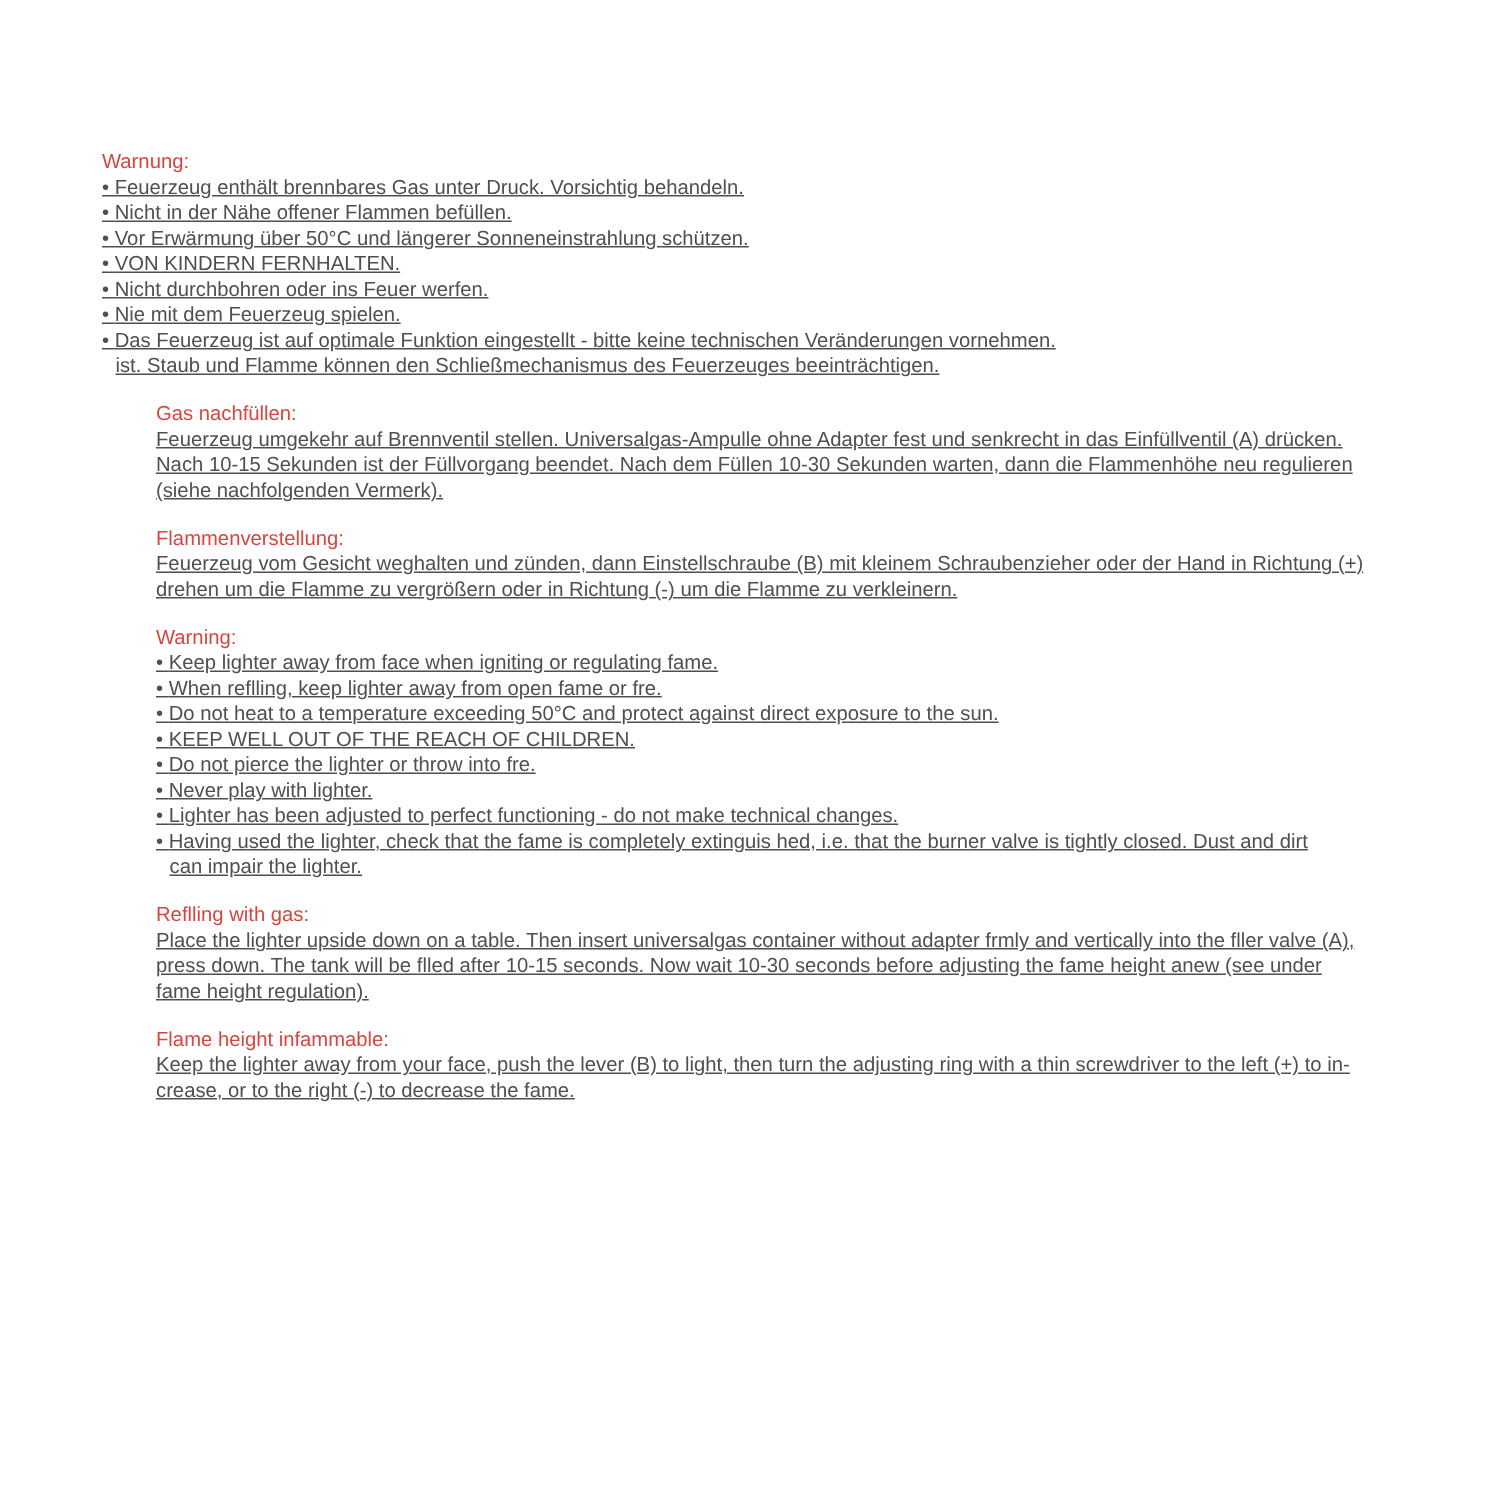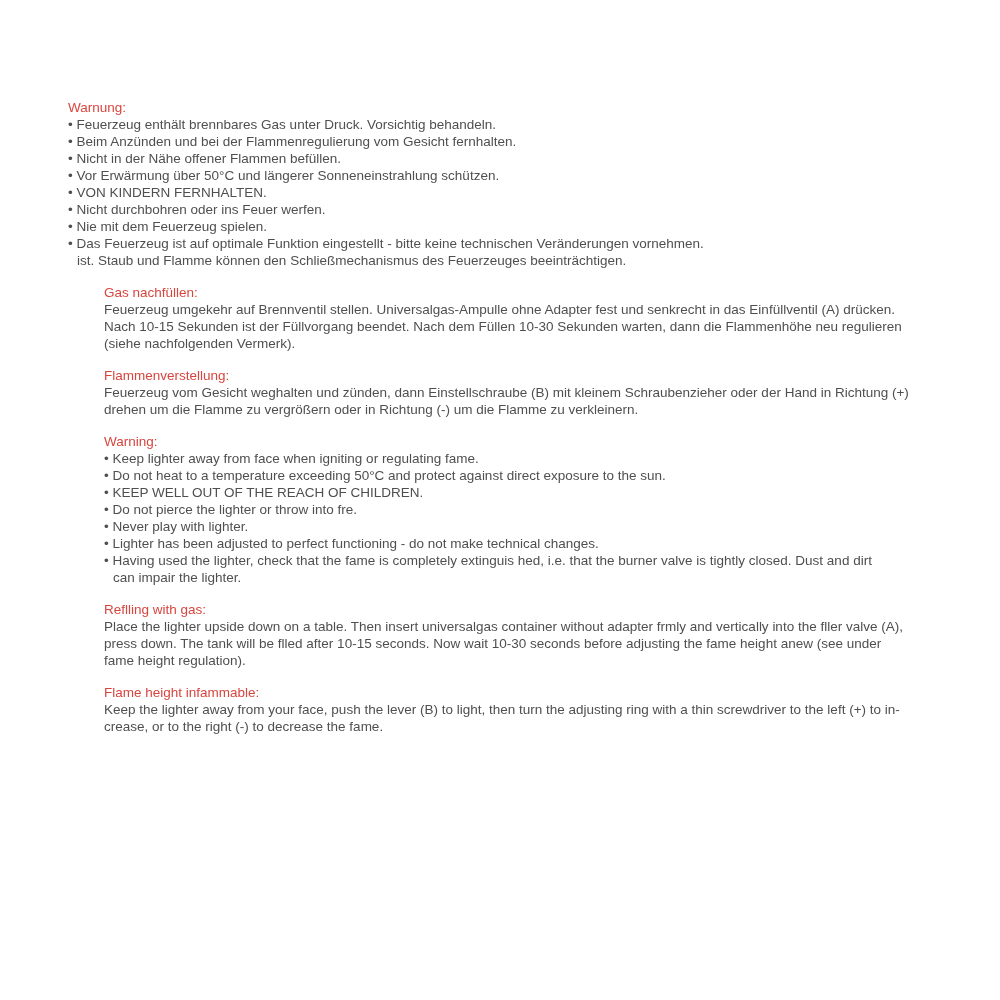--- a/index.html
+++ b/index.html
@@ -21,36 +21,36 @@
     color: var(--body-color, #4f4f4f);
   }
   .section { margin: 0; }
   .section + .section { margin-top: 15px; margin-left: 36px; }
   .heading {
     color: var(--heading-color, #d8453e);
     white-space: nowrap;
   }
   .line {
     white-space: nowrap;
+    text-decoration: underline;
   }
   .line.indent {
     padding-left: 9px;
   }
   .bullet {
     display: inline;
   }
 </style>
 </head>
 <body style="background: rgb(255, 255, 255);">
 
 <div class="document">
     <div class="section">
       <div class="heading">Warnung:</div>
       <div class="line"><span class="bullet">• </span>Feuerzeug enthält brennbares Gas unter Druck. Vorsichtig behandeln.</div>
-      <div class="line"><span class="bullet">• </span>Beim Anzünden und bei der Flammenregulierung vom Gesicht fernhalten.</div>
       <div class="line"><span class="bullet">• </span>Nicht in der Nähe offener Flammen befüllen.</div>
       <div class="line"><span class="bullet">• </span>Vor Erwärmung über 50°C und längerer Sonneneinstrahlung schützen.</div>
       <div class="line"><span class="bullet">• </span>VON KINDERN FERNHALTEN.</div>
       <div class="line"><span class="bullet">• </span>Nicht durchbohren oder ins Feuer werfen.</div>
       <div class="line"><span class="bullet">• </span>Nie mit dem Feuerzeug spielen.</div>
       <div class="line"><span class="bullet">• </span>Das Feuerzeug ist auf optimale Funktion eingestellt - bitte keine technischen Veränderungen vornehmen.</div>
       <div class="line indent">ist. Staub und Flamme können den Schließmechanismus des Feuerzeuges beeinträchtigen.</div>
     </div>
     <div class="section">
       <div class="heading">Gas nachfüllen:</div>
@@ -59,20 +59,21 @@
       <div class="line">(siehe nachfolgenden Vermerk).</div>
     </div>
     <div class="section">
       <div class="heading">Flammenverstellung:</div>
       <div class="line">Feuerzeug vom Gesicht weghalten und zünden, dann Einstellschraube (B) mit kleinem Schraubenzieher oder der Hand in Richtung (+)</div>
       <div class="line">drehen um die Flamme zu vergrößern oder in Richtung (-) um die Flamme zu verkleinern.</div>
     </div>
     <div class="section">
       <div class="heading">Warning:</div>
       <div class="line"><span class="bullet">• </span>Keep lighter away from face when igniting or regulating fame.</div>
+      <div class="line"><span class="bullet">• </span>When reflling, keep lighter away from open fame or fre.</div>
       <div class="line"><span class="bullet">• </span>Do not heat to a temperature exceeding 50°C and protect against direct exposure to the sun.</div>
       <div class="line"><span class="bullet">• </span>KEEP WELL OUT OF THE REACH OF CHILDREN.</div>
       <div class="line"><span class="bullet">• </span>Do not pierce the lighter or throw into fre.</div>
       <div class="line"><span class="bullet">• </span>Never play with lighter.</div>
       <div class="line"><span class="bullet">• </span>Lighter has been adjusted to perfect functioning - do not make technical changes.</div>
       <div class="line"><span class="bullet">• </span>Having used the lighter, check that the fame is completely extinguis hed, i.e. that the burner valve is tightly closed. Dust and dirt</div>
       <div class="line indent">can impair the lighter.</div>
     </div>
     <div class="section">
       <div class="heading">Reflling with gas:</div>

